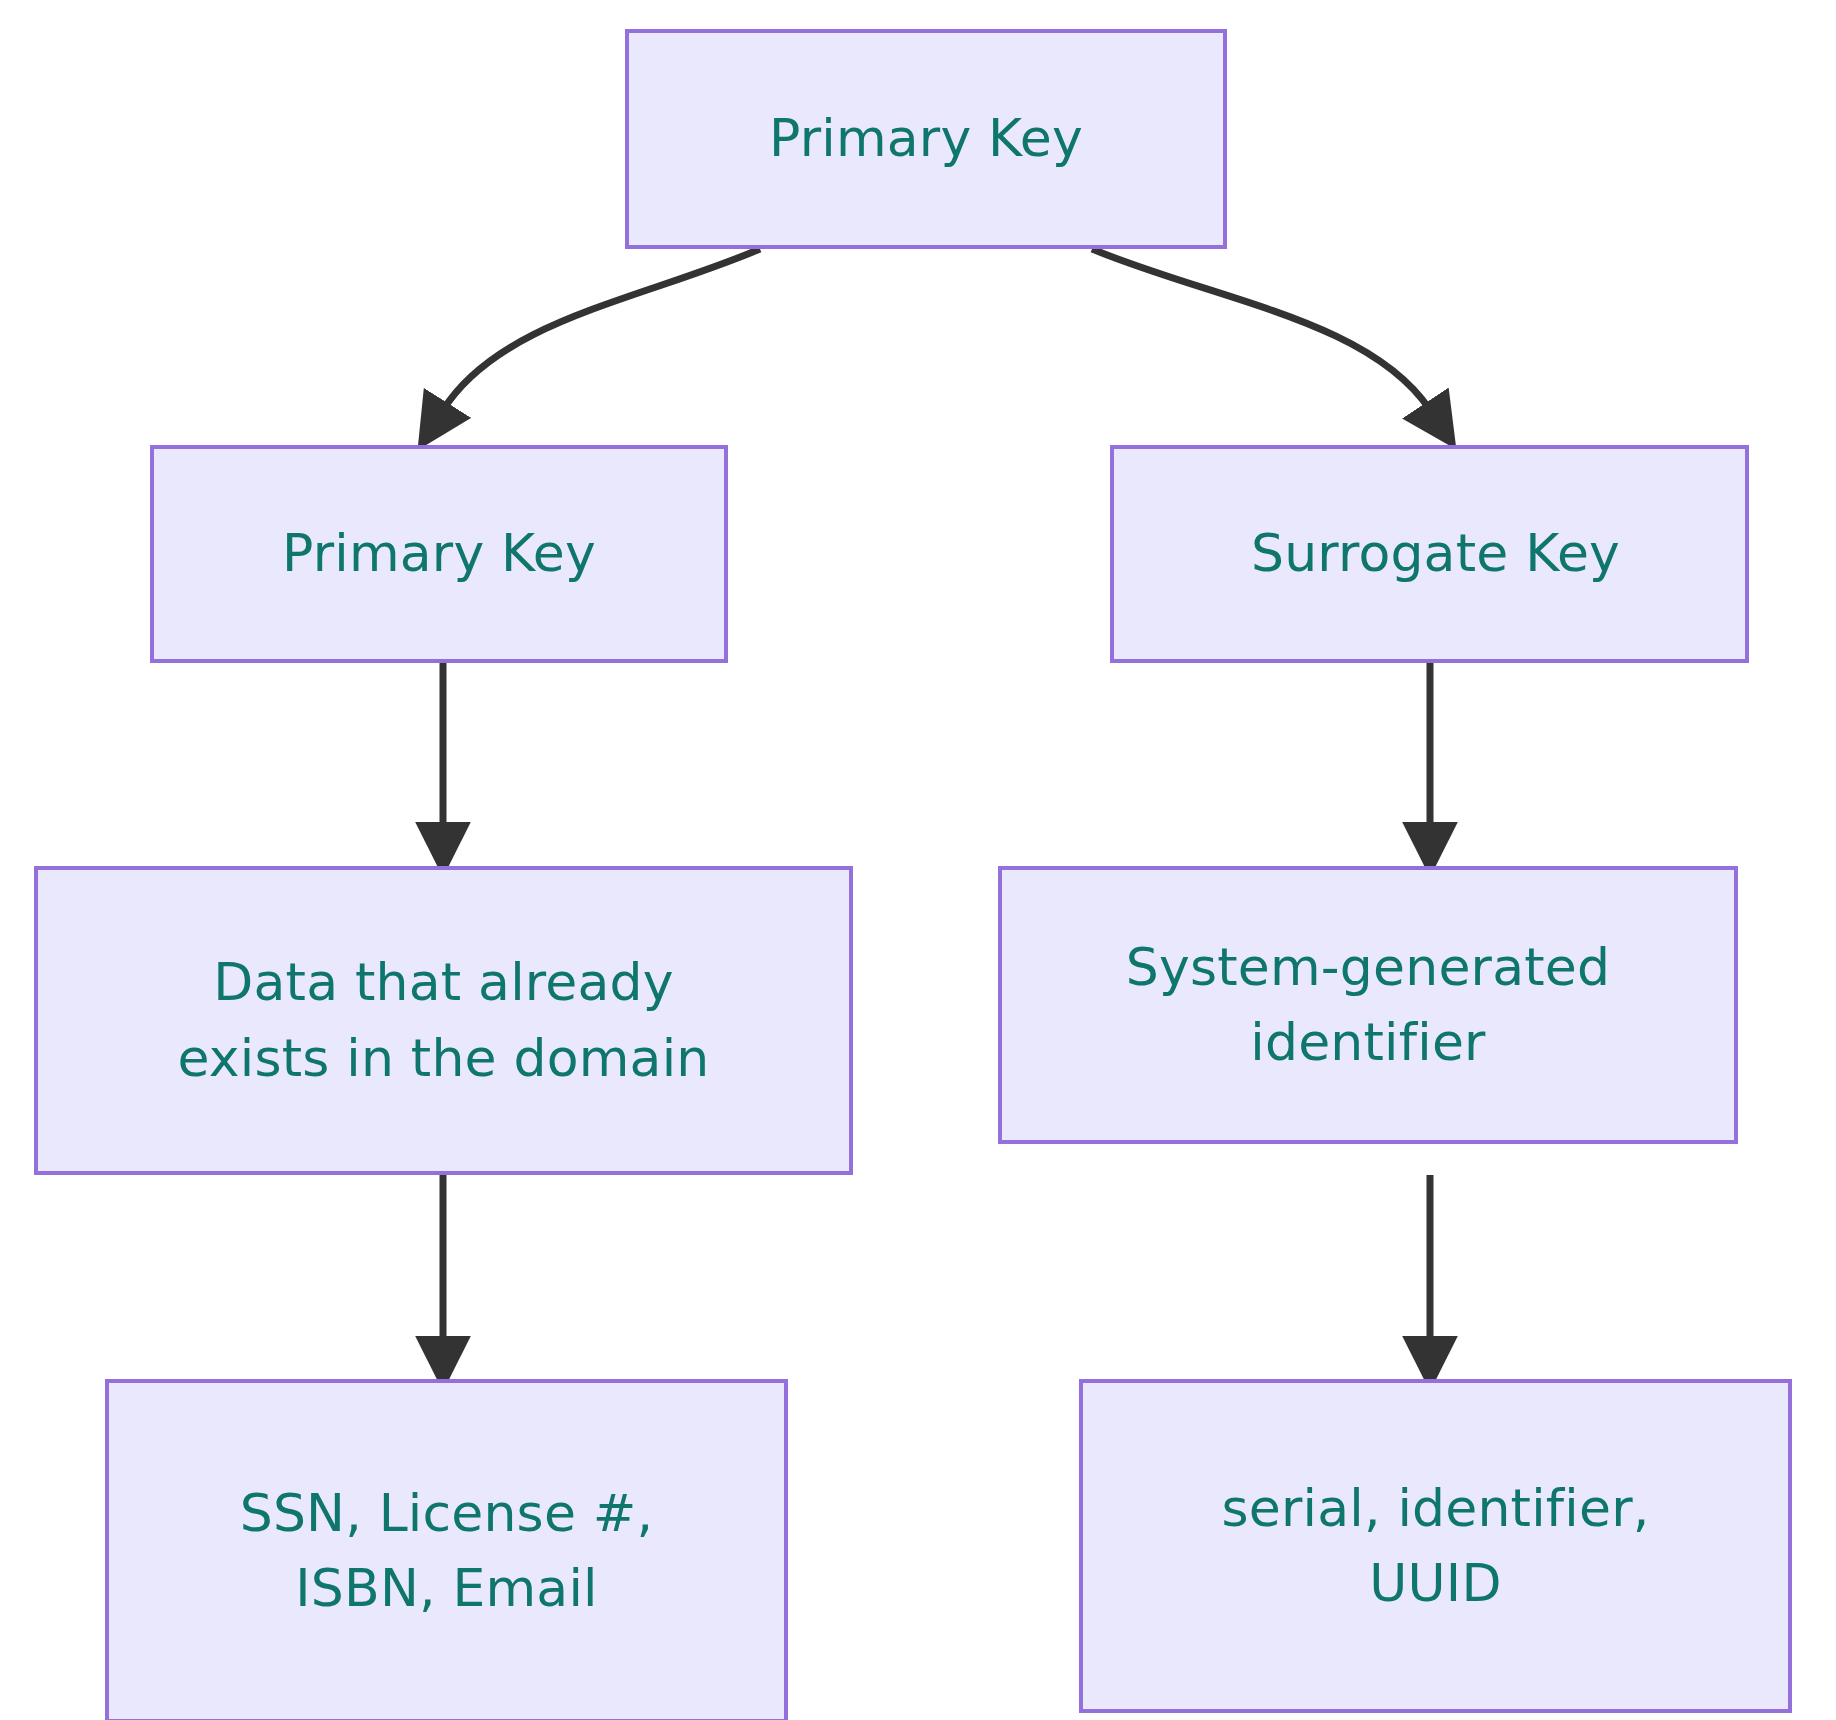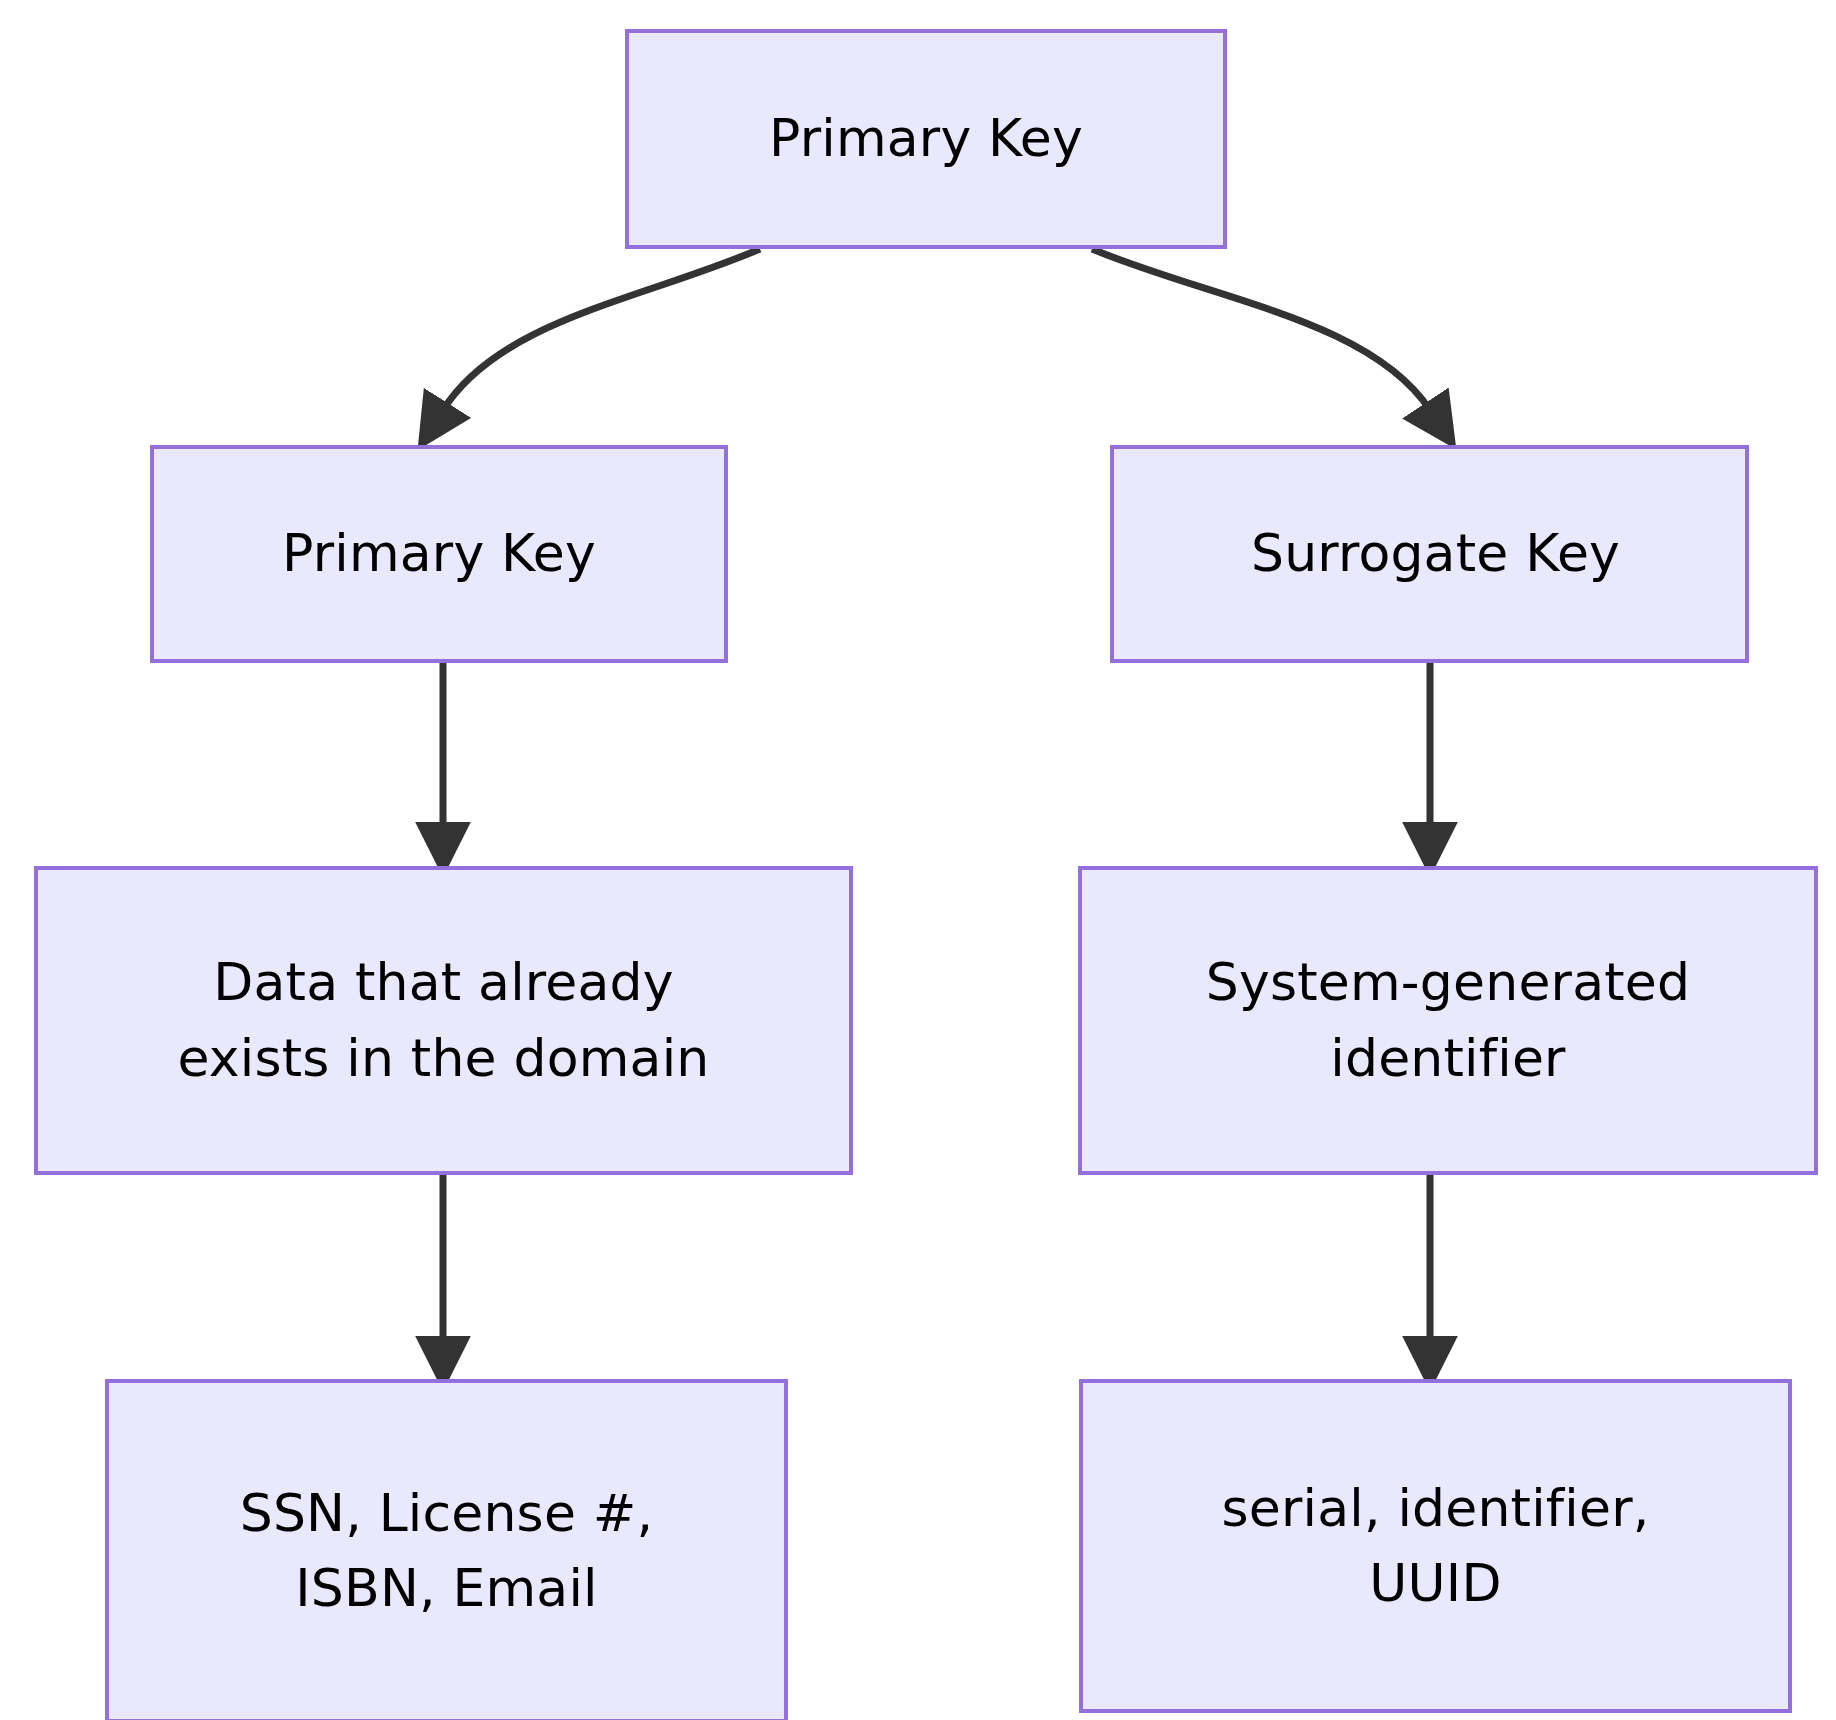--- a/index.html
+++ b/index.html
@@ -29,34 +29,34 @@
     position: absolute;
     box-sizing: border-box;
     background: #eae8fc;
     border: 4px solid #9370db;
     display: flex;
     align-items: center;
     justify-content: center;
     text-align: center;
   }
   .node .label {
-    color: #000000;
+    color: #0f766e;
     font-size: 52px;
     line-height: 1.45;
     font-weight: 400;
     letter-spacing: 0.2px;
     white-space: pre-line;
     padding: 0 18px;
   }
   
   #node-primary-key   { left: 625px;  top: 29px;   width: 602px; height: 220px; }
   #node-natural-key   { left: 150px;  top: 445px;  width: 578px; height: 218px; }
   #node-surrogate-key { left: 1110px; top: 445px;  width: 639px; height: 218px; padding-left: 12px; }
   #node-natural-desc  { left: 34px;   top: 866px;  width: 819px; height: 309px; }
-  #node-surrogate-desc{ left: 1078px; top: 866px;  width: 740px; height: 309px; justify-content: center; }
+  #node-surrogate-desc{ left: 998px; top: 866px;  width: 740px; height: 278px; justify-content: center; }
   #node-natural-ex    { left: 105px;  top: 1379px; width: 683px; height: 344px; }
   #node-surrogate-ex  { left: 1079px; top: 1379px; width: 713px; height: 334px; }
 </style>
 </head>
 <body>
 
 <div id="canvas">
 
   <svg id="edge-layer" width="1836" height="1720" viewBox="0 0 1836 1720" xmlns="http://www.w3.org/2000/svg">
     <defs>

